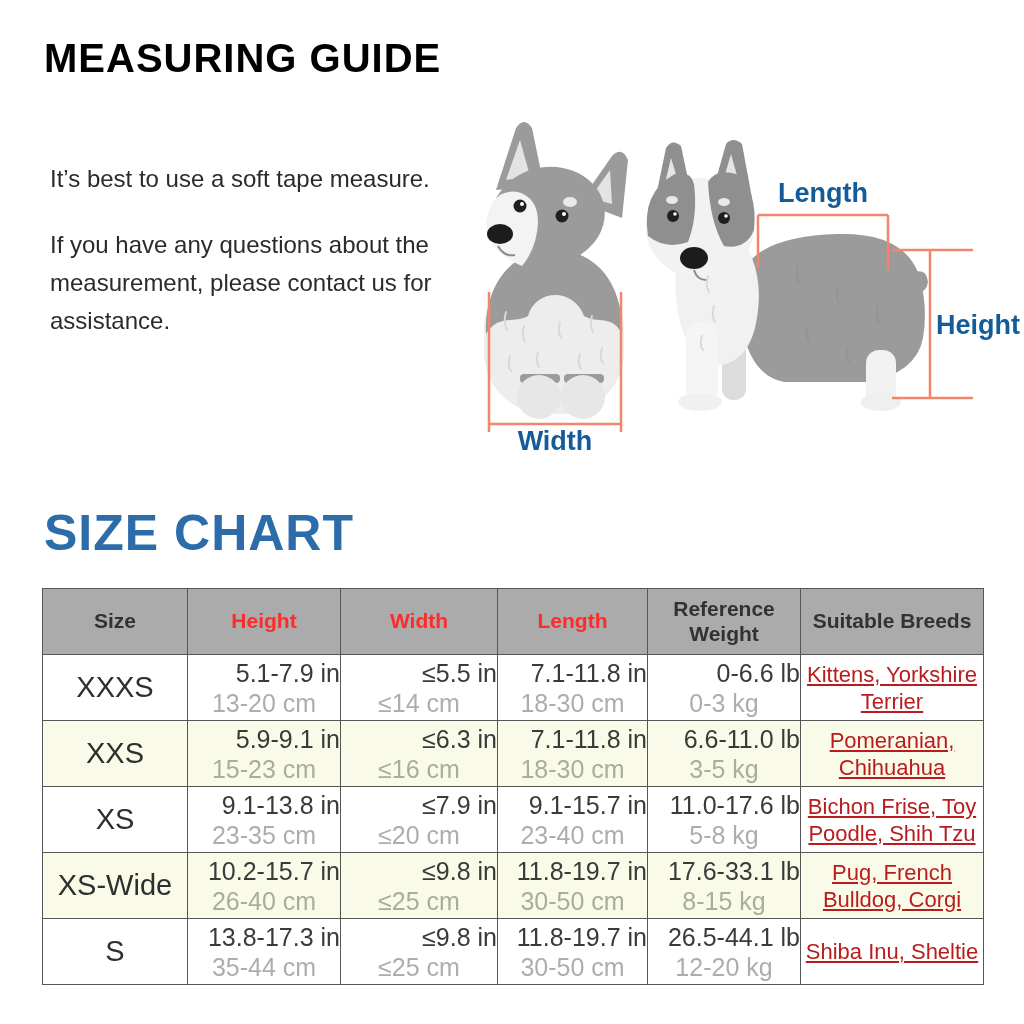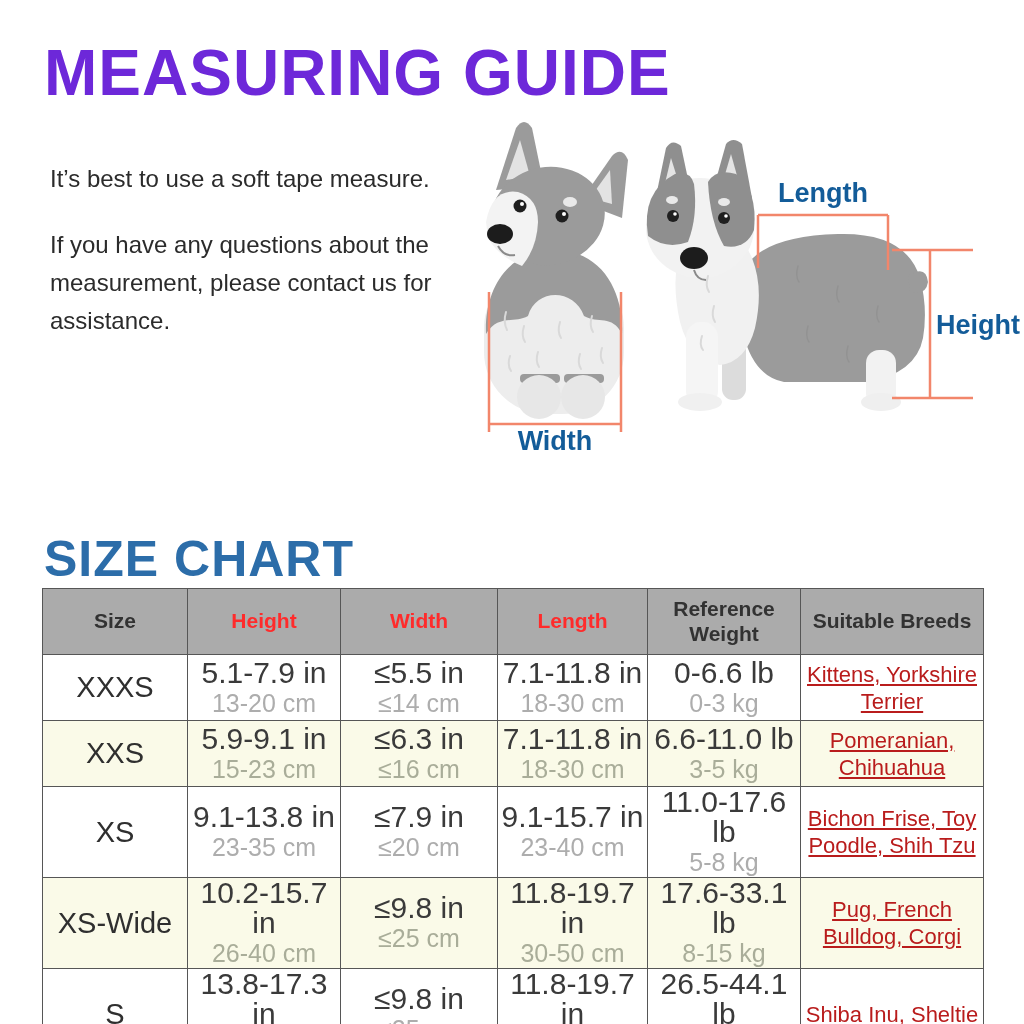--- a/index.html
+++ b/index.html
@@ -2,24 +2,24 @@
 <html><head>
 <meta charset="utf-8">
 <style>
   html,body { margin:0; padding:0; background:#ffffff; }
   .page {
     position:relative; width:1024px; height:1024px; overflow:hidden;
     background:#ffffff; font-family:"Liberation Sans", sans-serif;
   }
   .guide-title {
     position:absolute; left:44px; top:36px; margin:0;
-    font-size:64px; font-weight:bold; letter-spacing:1px; color:#6d28d9;
+    font-size:40px; font-weight:bold; letter-spacing:1px; color:#000000;
   }
   .chart-title {
-    position:absolute; left:44px; top:530px; margin:0;
+    position:absolute; left:44px; top:504px; margin:0;
     font-size:50px; font-weight:bold; letter-spacing:1px; color:#2C6DA9;
   }
   .paragraphs { position:absolute; left:50px; top:160px; width:392px; }
   .paragraphs p {
     margin:0 0 28px 0; font-size:24px; line-height:38px; color:#2B2B2B;
   }
   .dog-front { position:absolute; left:440px; top:116px; width:230px; height:330px; }
   .dog-side  { position:absolute; left:628px; top:136px; width:360px; height:292px; }
   .mlabel { position:absolute; font-size:27px; font-weight:bold; color:#135C99; }
   .label-length { left:758px; top:178px; width:130px; text-align:center; }
@@ -36,21 +36,21 @@
   }
   .size-table thead th {
     height:65px; background:#ABABAB; font-size:21px; font-weight:bold;
     color:#323232; line-height:1.15;
   }
   .size-table thead th.red { color:#FF2B2B; }
   .size-table tbody tr { height:66px; background:#ffffff; }
   .size-table tbody tr.alt { background:#FAFAE8;margin-top:13px; }
   .size-cell { font-size:29px; color:#2F2F2F; }
   .in, .cm { display:block; line-height:30px; }
-  .in { font-size:30px; color:#3A3A3A; }
+  .in { font-size:25px; color:#3A3A3A;text-align:right; }
   .cm { font-size:25px; color:#ADADAD; }
   tr.alt .cm { color:#A9AD99; }
   .breeds-cell { font-size:22px; color:#b91c1c; line-height:27px; padding:0 1px;text-decoration:underline; }
 </style>
 </head>
 <body>
 
 <div class="page">
 
   <h1 class="guide-title">MEASURING GUIDE</h1>

